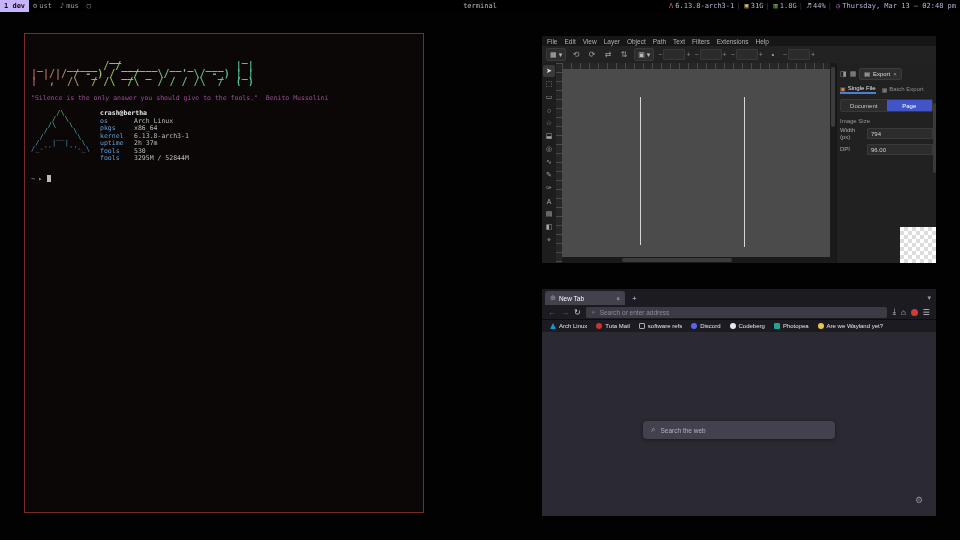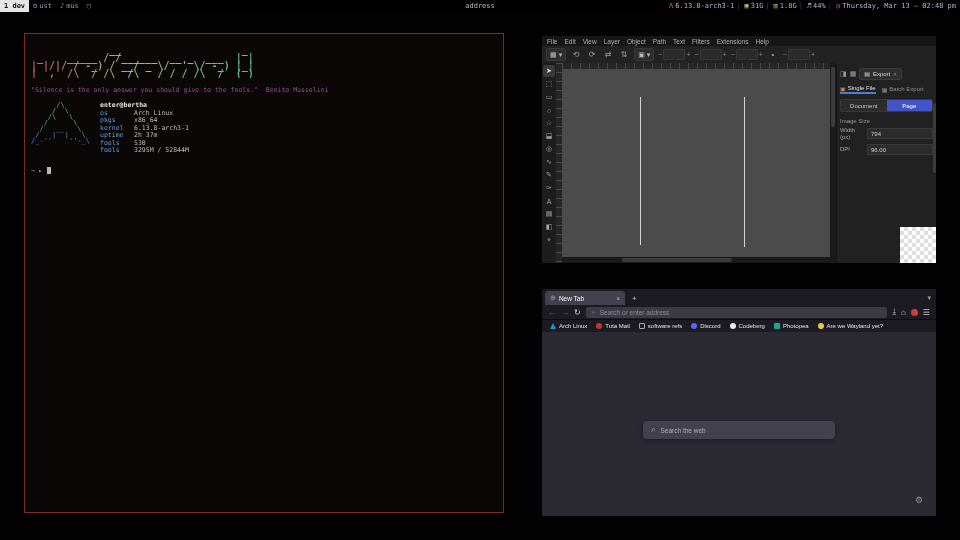--- a/index.html
+++ b/index.html
@@ -5,32 +5,32 @@
   * { margin:0; padding:0; box-sizing:border-box; }
   html,body { width:960px; height:540px; }
   body { background:#020202; position:relative; overflow:hidden;
          font-family:"Liberation Sans",sans-serif; }
 
   
   #topbar { position:absolute; left:0; top:0; width:960px; height:12px;
     background:#000; display:flex; align-items:center;
     font-family:"DejaVu Sans Mono",monospace; font-size:7px; color:#9a9aa6; }
   .ws { display:flex; align-items:center; gap:2px; padding:0 4px; height:12px; }
-  .ws-active { background:#e5e5e5; color:#1a0505; font-weight:bold; }
+  .ws-active { background:#c4b5fd; color:#1a0505; font-weight:bold; }
   .ws .wsicon { font-size:7px; color:#8c8c98; }
   #bar-title { position:absolute; left:0; right:0; text-align:center; color:#b8b8c0; pointer-events:none; }
   #bar-status { margin-left:auto; display:flex; align-items:center; gap:4px; padding-right:4px; }
   .seg { display:flex; align-items:center; gap:2px; color:#b7b3d6; }
   .seg .sep { color:#3c3c4e; }
   .ic-arch{color:#d66a5e;} .ic-disk{color:#d9bd6e;} .ic-ram{color:#8fbf6f;}
   .ic-vol{color:#cfcfdb;} .ic-clock{color:#c06ad0;}
 
   
-  #terminal { position:absolute; left:24px; top:33px; width:480px; height:480px;
-    background:#0b0707; border:1px solid #7a2c25; padding:12px 6px;
+  #terminal { position:absolute; left:24px; top:33px; width:400px; height:480px;
+    background:#0b0707; border:1px solid #7a2c25; padding:20px 6px;
     font-family:"DejaVu Sans Mono",monospace; color:#c8c8c8; }
   .art { font-size:10px; line-height:8px; white-space:pre; font-weight:bold;
     background-image:linear-gradient(90deg,#c75f5f 0%,#8cc76a 22%,#55c08a 48%,#4fb8c3 72%,#c45ac4 100%);
     -webkit-background-clip:text; background-clip:text; color:transparent; }
   #quote { margin-top:8px; font-size:6.5px; color:#9b4d9b; white-space:pre; }
   #fetch { margin-top:8px; display:flex; gap:10px; }
   #archlogo { font-size:7px; line-height:6px; white-space:pre;
     background-image:linear-gradient(180deg,#6fc06a 0%,#4fc0a8 35%,#4f9ac3 65%,#8a6ad0 100%);
     -webkit-background-clip:text; background-clip:text; color:transparent; }
   #fetchinfo { font-size:6.5px; line-height:7.5px; }
@@ -151,21 +151,21 @@
     <span class="wsicon">⚙</span>
     <span>ust</span>
   </div>
   <div class="ws">
     <span class="wsicon">♪</span>
     <span>mus</span>
   </div>
   <div class="ws">
     <span class="wsicon">▢</span>
   </div>
-  <div id="bar-title">address</div>
+  <div id="bar-title">terminal</div>
   <div id="bar-status">
     <span class="seg">
       <span class="ic-arch">Λ</span>
       <span>6.13.8-arch3-1</span>
       <span class="sep">|</span>
     </span>
     <span class="seg">
       <span class="ic-disk">▣</span>
       <span>31G</span>
       <span class="sep">|</span>
@@ -195,21 +195,21 @@
   <div id="quote">"Silence is the only answer you should give to the fools."  Benito Mussolini</div>
   <div id="fetch">
     <pre id="archlogo">      /\
      /  \
     /\   \
    /      \
   /   __   \
  /   |  |   \
 /_-''    ''-_\</pre>
     <div id="fetchinfo">
-      <div id="userhost">enter@bertha</div>
+      <div id="userhost">crash@bertha</div>
       <div class="frow">
         <span class="flabel">os</span>
         <span class="fvalue">Arch Linux</span>
       </div>
       <div class="frow">
         <span class="flabel">pkgs</span>
         <span class="fvalue">x86_64</span>
       </div>
       <div class="frow">
         <span class="flabel">kernel</span>

